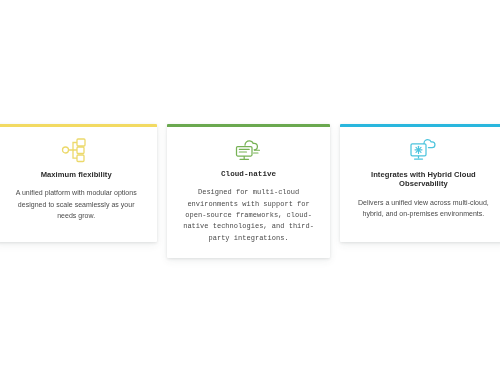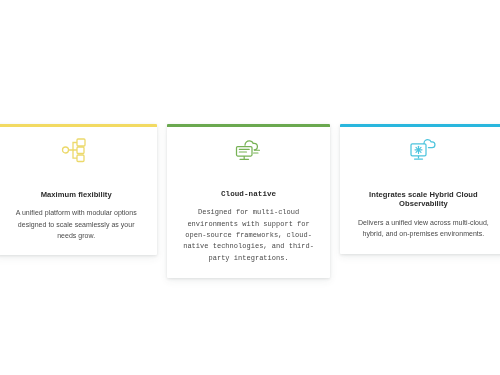--- a/index.html
+++ b/index.html
@@ -71,21 +71,20 @@
 
   .card-title {
     font-size: 7.6px;
     font-weight: bold;
     color: #2b2b2b;
     text-align: center;
     line-height: 1.25;
     letter-spacing: 0.05px;
     margin-bottom: 8px;
     padding: 0 2px;
-    margin-top: 20px;
   }
 
   .card-body {
     font-size: 7px;
     color: #4a4a4a;
     text-align: center;
     line-height: 1.62;
     padding: 0 6px;
     letter-spacing: 0.02px;
   }
@@ -145,18 +144,18 @@
           <g stroke="#4cc4dd" stroke-width="1.15" stroke-linecap="round">
             <path d="M11.5 9.2 V16.4"></path>
             <path d="M8 12.8 H15"></path>
             <path d="M9 10.3 L14 15.3"></path>
             <path d="M14 10.3 L9 15.3"></path>
           </g>
           <path d="M11.5 18.8 V21.6" stroke="#4cc4dd" stroke-width="1.25"></path>
           <path d="M7.5 22 H15.5" stroke="#4cc4dd" stroke-width="1.25" stroke-linecap="round"></path>
         </svg>
       </div>
-      <div class="card-title">Integrates scale Hybrid Cloud Observability</div>
+      <div class="card-title">Integrates with Hybrid Cloud Observability</div>
       <div class="card-body">Delivers a unified view across multi-cloud, hybrid, and on-premises environments.</div>
     </div>
 
   </div>
 </div>
 
 </body></html>

